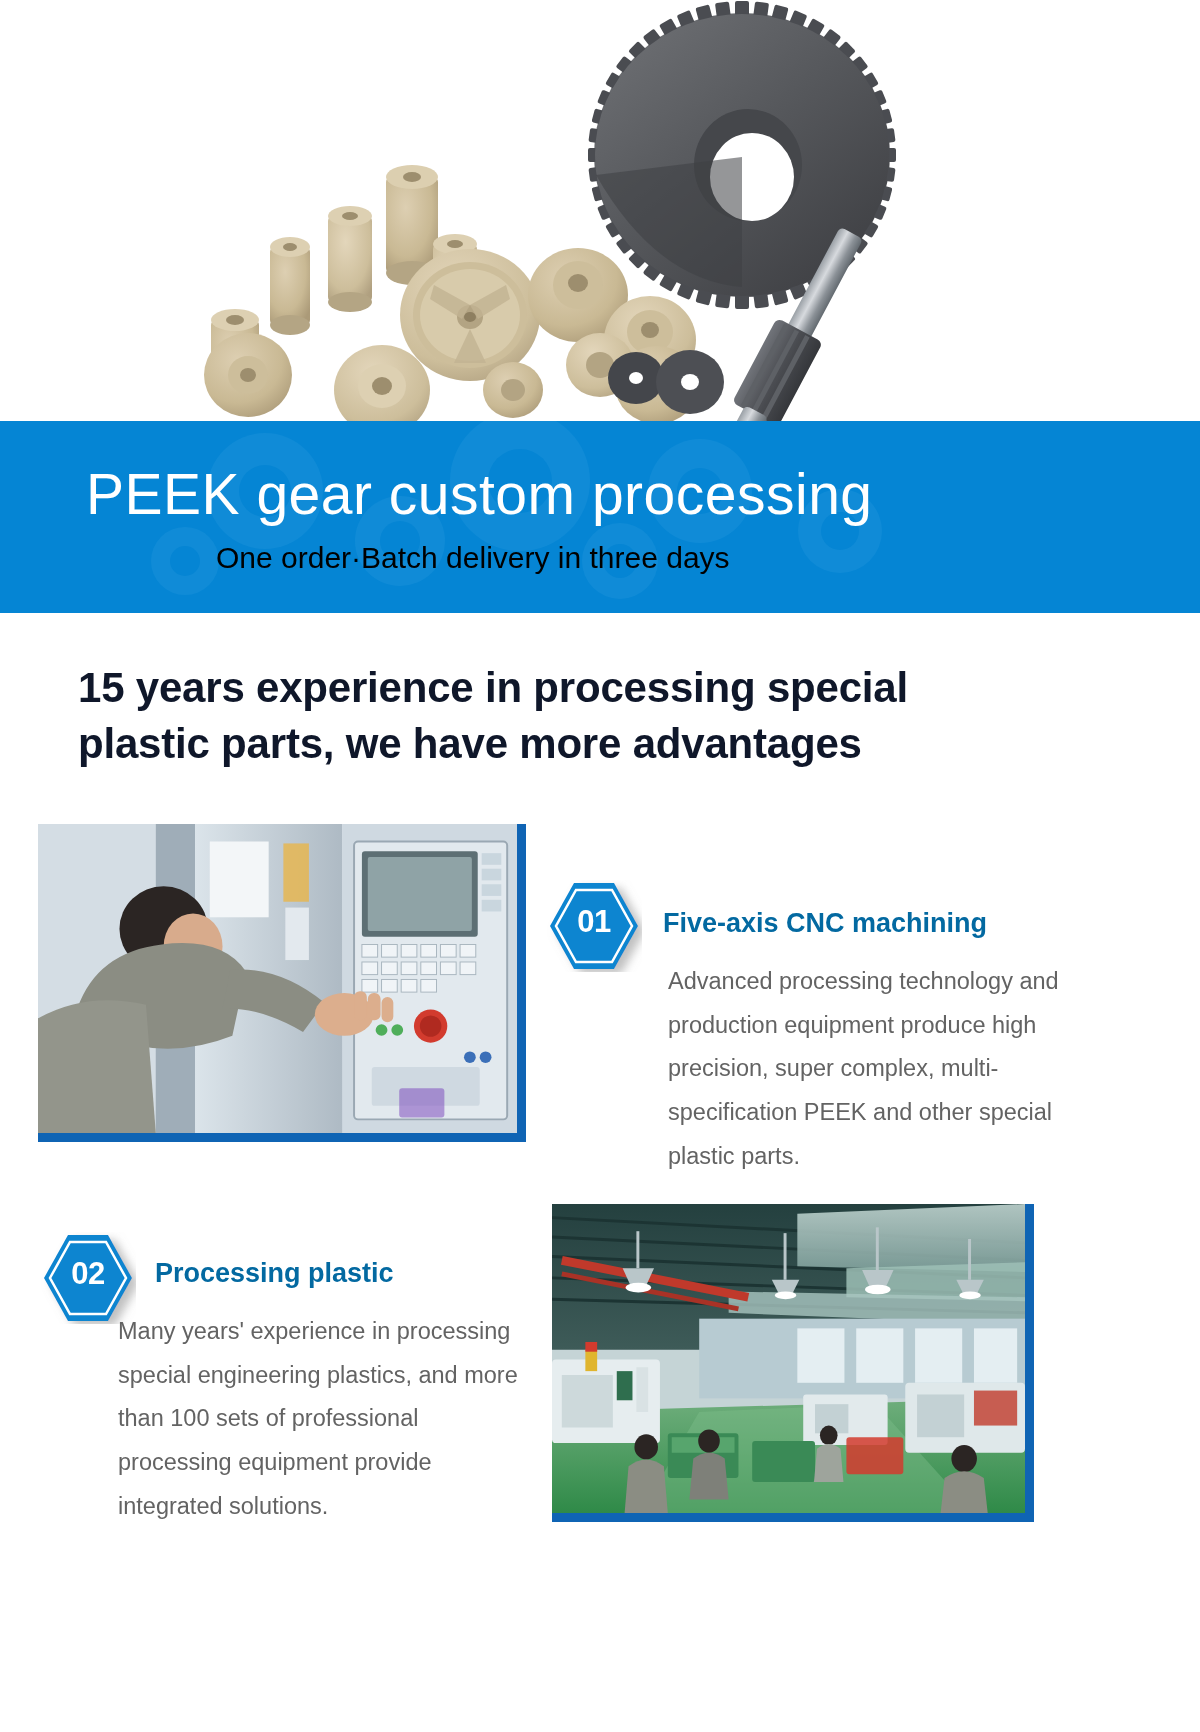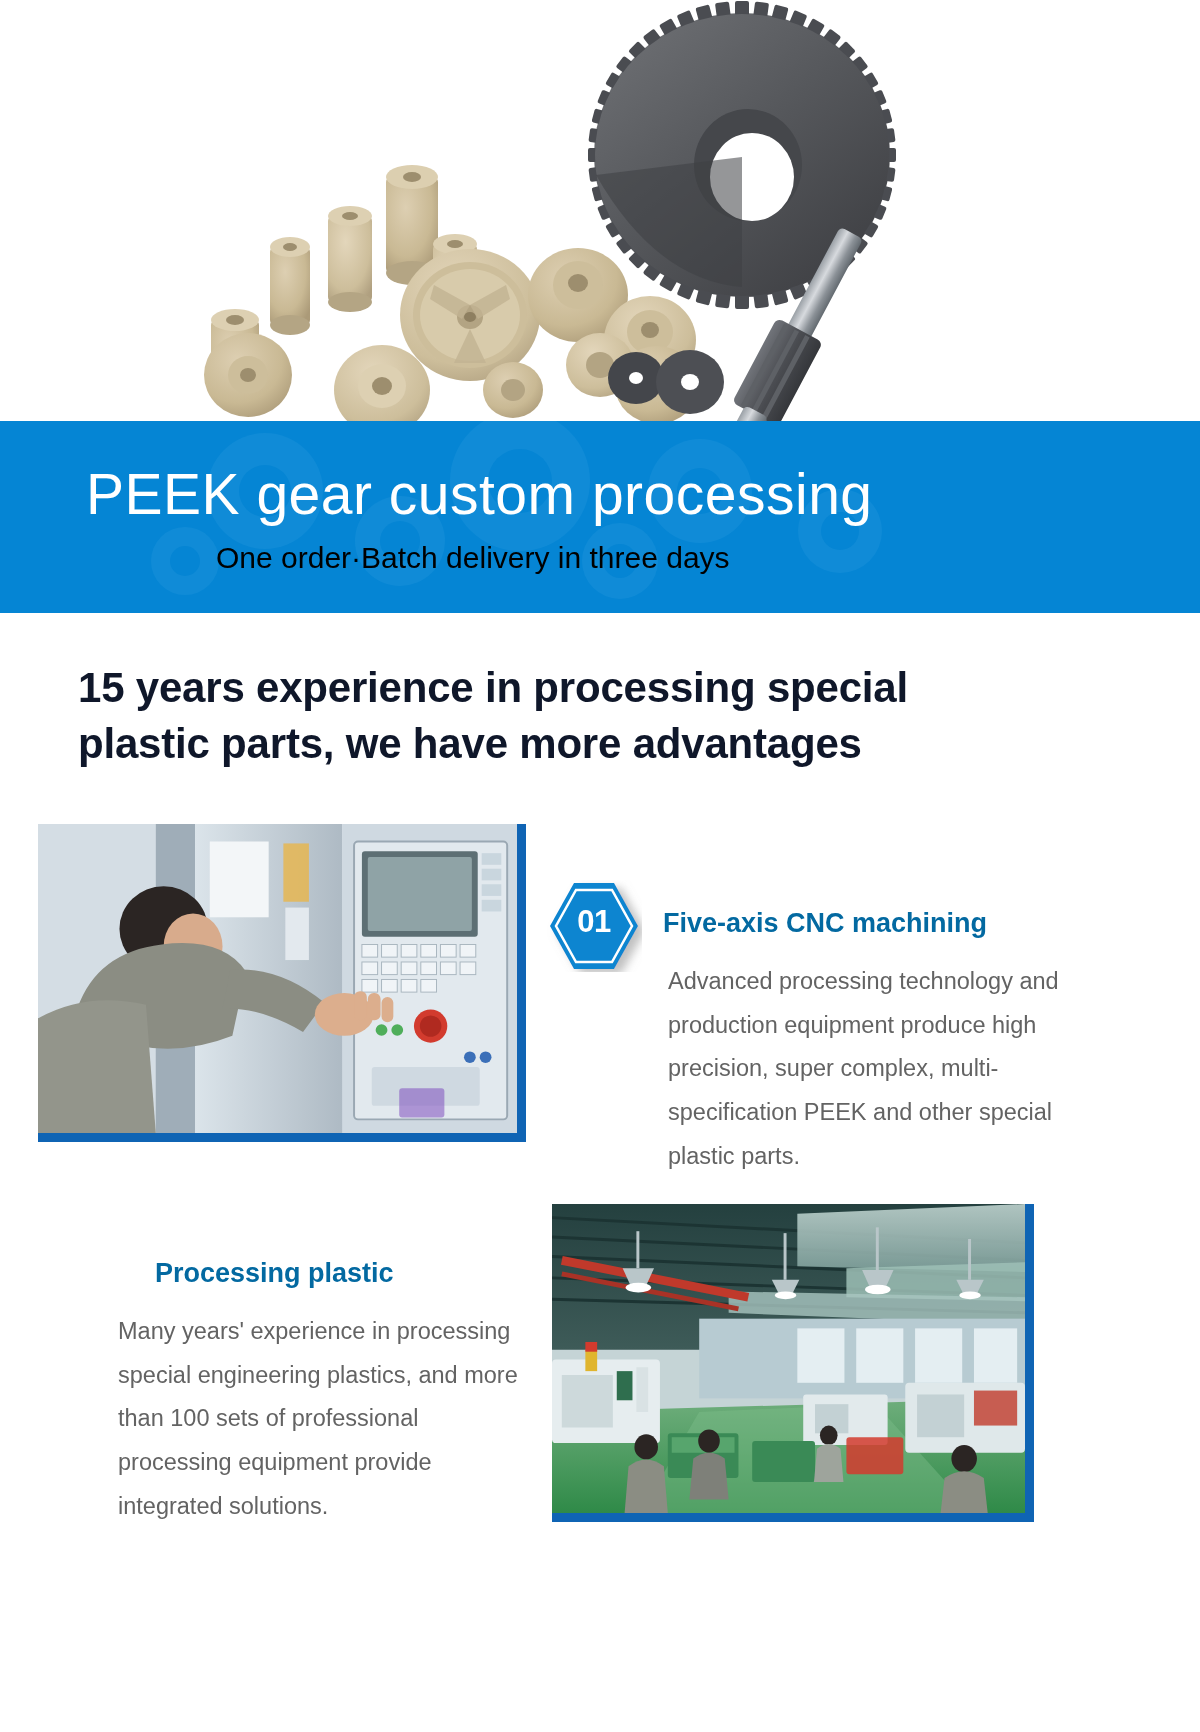--- a/index.html
+++ b/index.html
@@ -511,20 +511,32 @@
         </filter>
       </defs>
       <polygon points="28,3 68,3 92,46 68,89 28,89 4,46" fill="#0d85d0" filter="url(#sh1)"></polygon>
       <polygon points="30,10 66,10 86,46 66,82 30,82 10,46" fill="none" stroke="#ffffff" stroke-width="2.5"></polygon>
     </svg>
     <div class="badge-num">01</div>
   </div>
   <div class="feat-title title-01">Five-axis CNC machining</div>
   <div class="feat-body body-01">Advanced processing technology and production equipment produce high precision, super complex, multi-specification PEEK and other special plastic parts.</div>
 
+  <div class="badge badge-02">
+    <svg viewBox="0 0 96 92">
+      <defs>
+        <filter id="sh2" x="-30%" y="-30%" width="180%" height="180%">
+          <feDropShadow dx="7" dy="5" stdDeviation="5" flood-color="#8d8d8d" flood-opacity=".55"></feDropShadow>
+        </filter>
+      </defs>
+      <polygon points="28,3 68,3 92,46 68,89 28,89 4,46" fill="#0d85d0" filter="url(#sh2)"></polygon>
+      <polygon points="30,10 66,10 86,46 66,82 30,82 10,46" fill="none" stroke="#ffffff" stroke-width="2.5"></polygon>
+    </svg>
+    <div class="badge-num">02</div>
+  </div>
   <div class="feat-title title-02">Processing plastic</div>
   <div class="feat-body body-02">Many years' experience in processing special engineering plastics, and more than 100 sets of professional processing equipment provide integrated solutions.</div>
 
   <div class="photo-workshop">
     <svg class="photo-svg" viewBox="0 0 482 318" preserveAspectRatio="none">
       <defs>
         <linearGradient id="ceil" x1="0%" y1="0%" x2="0%" y2="100%">
           <stop offset="0%" stop-color="#24403f"></stop>
             <stop offset="100%" stop-color="#3e5b58"></stop>
         </linearGradient>

